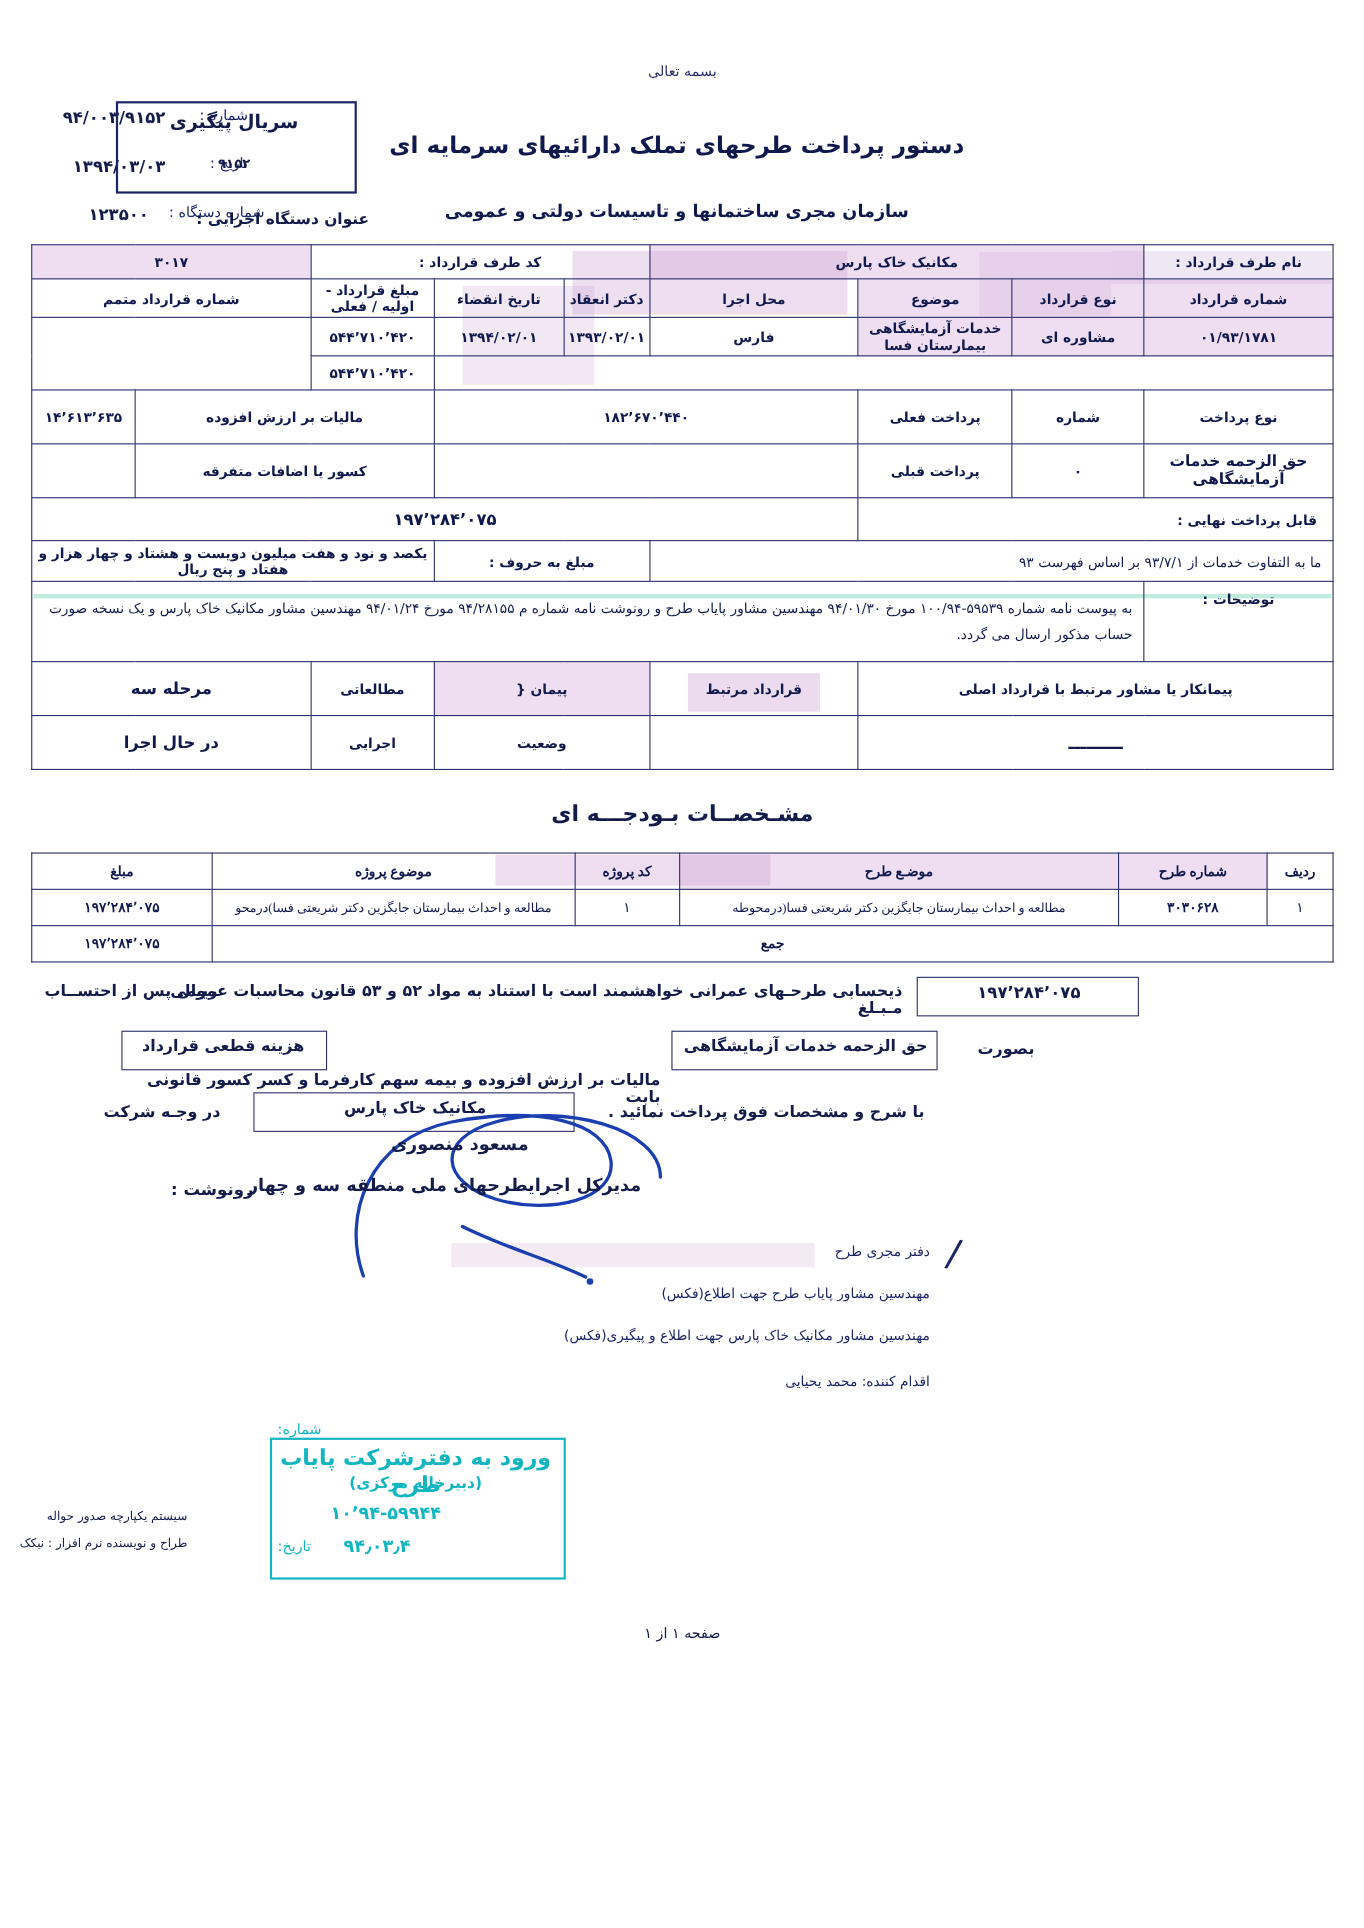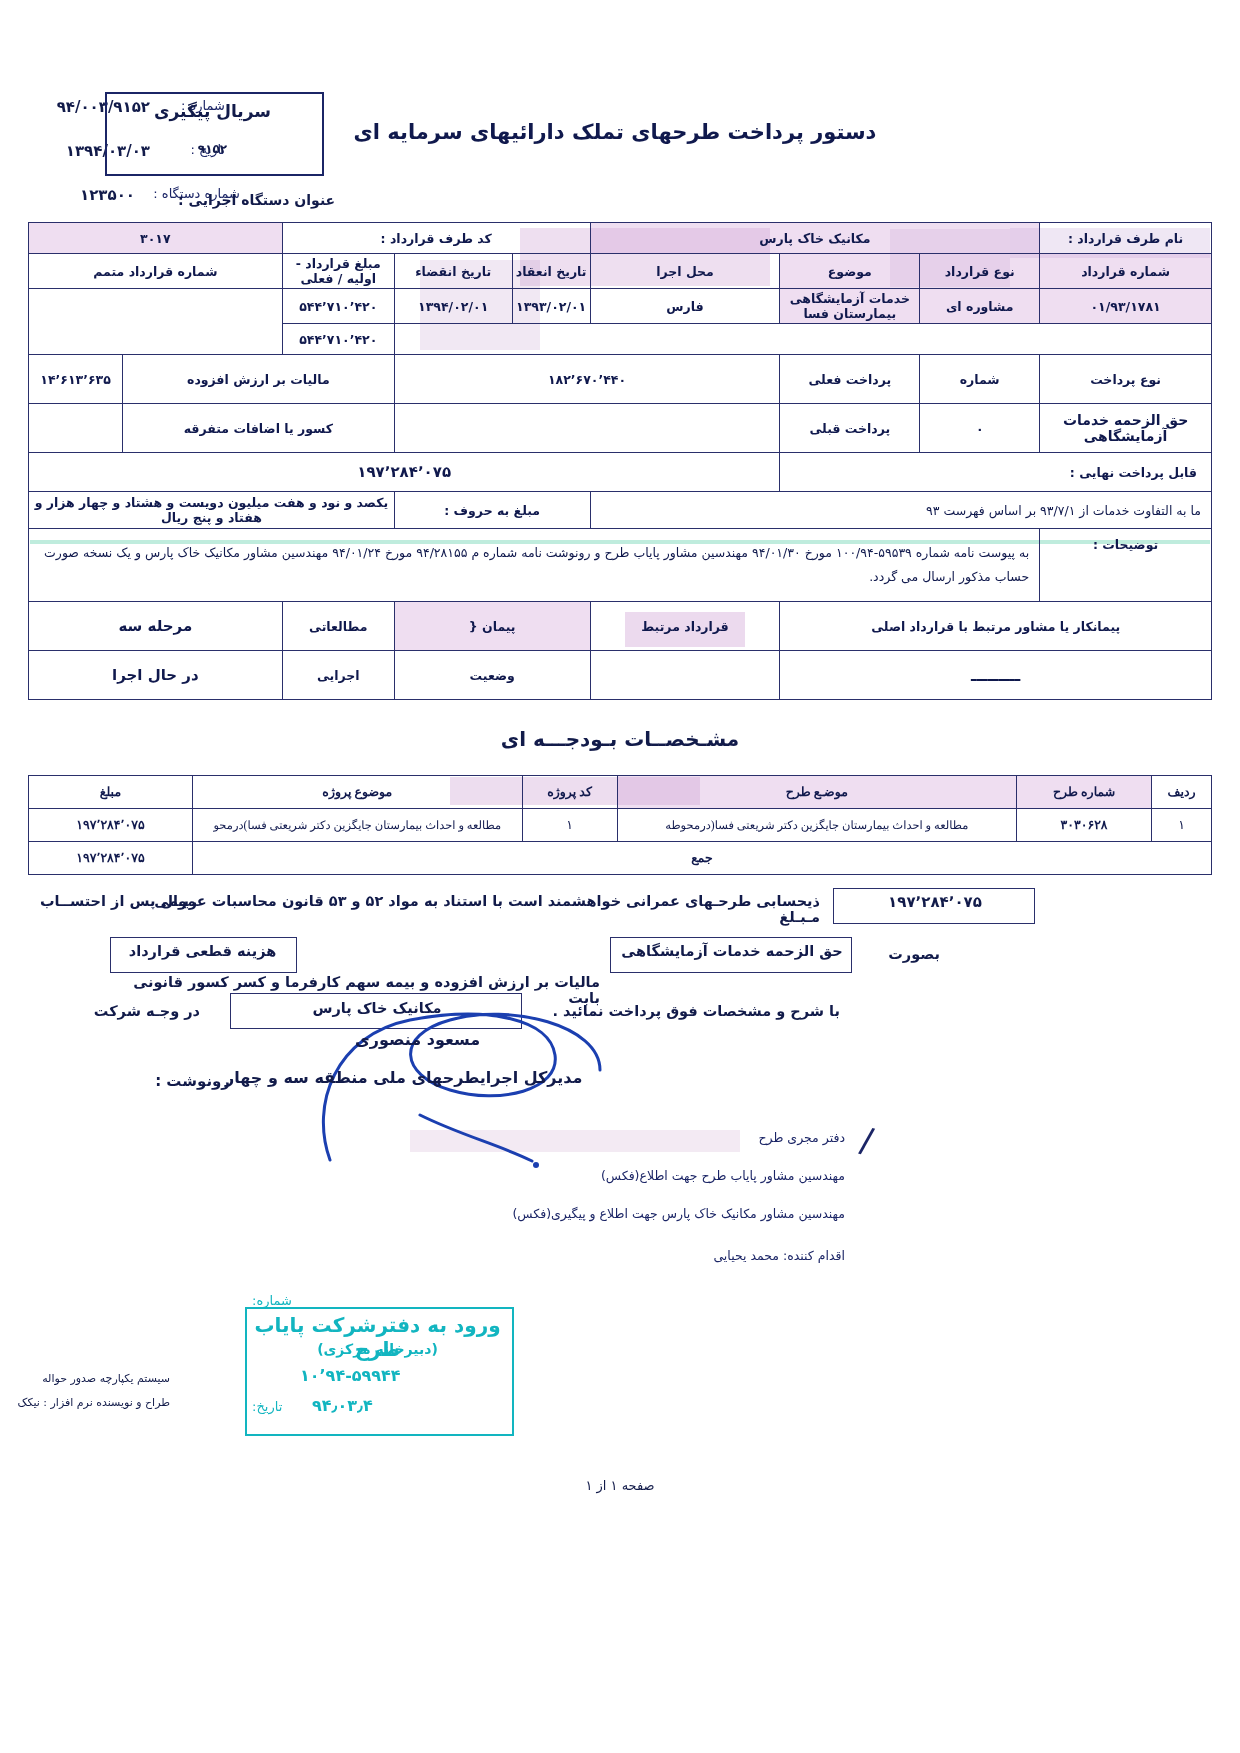--- a/index.html
+++ b/index.html
@@ -117,21 +117,23 @@
 
   <div class="smudge sm1"></div>
   <div class="smudge sm8"></div>
   <div class="smudge sm2"></div>
   <div class="smudge sm3"></div>
   <div class="smudge sm4"></div>
   <div class="smudge sm5"></div>
   <div class="smudge sm6"></div>
   <div class="smudge sm7"></div>
 
+  <div class="abs" id="bismillah">بسمه تعالی</div>
   <div class="abs" id="title">دستور پرداخت طرحهای تملک دارائیهای سرمایه ای</div>
+  <div class="abs" id="org">سازمان مجری ساختمانها و تاسیسات دولتی و عمومی</div>
 
   <div class="abs lblrow" id="num-label">شماره :</div>
   <div class="abs" id="num-val">۹۴/۰۰۳/۹۱۵۲</div>
   <div class="abs lblrow" id="date-label">تاریخ :</div>
   <div class="abs" id="date-val">۱۳۹۴/۰۳/۰۳</div>
   <div class="abs lblrow" id="dev-label">شماره دستگاه :</div>
   <div class="abs" id="dev-val">۱۲۳۵۰۰</div>
 
   <div class="abs box" id="serial-box"></div>
   <div class="abs" id="serial-title">سریال پیگیری</div>
@@ -157,21 +159,21 @@
       <td class="lbl">نام طرف قرارداد :</td>
       <td class="valbig hl" colspan="3">مکانیک خاک پارس</td>
       <td class="lbl" colspan="3">کد طرف قرارداد :</td>
       <td class="valbig hl" colspan="2">۳۰۱۷</td>
     </tr>
     <tr>
       <td class="lbl hl">شماره قرارداد</td>
       <td class="lbl hl">نوع قرارداد</td>
       <td class="lbl hl">موضوع</td>
       <td class="lbl">محل اجرا</td>
-      <td class="lbl">تاریخ انعقاد</td>
+      <td class="lbl">دکتر انعقاد</td>
       <td class="lbl">تاریخ انقضاء</td>
       <td class="lbl">مبلغ قرارداد - اولیه / فعلی</td>
       <td class="lbl" colspan="2">شماره قرارداد متمم</td>
     </tr>
     <tr>
       <td class="valbig hl">۰۱/۹۳/۱۷۸۱</td>
       <td class="valbig hl">مشاوره ای</td>
       <td class="valbig hl">خدمات آزمایشگاهی بیمارستان فسا</td>
       <td class="valbig">فارس</td>
       <td class="valbig">۱۳۹۳/۰۲/۰۱</td>

